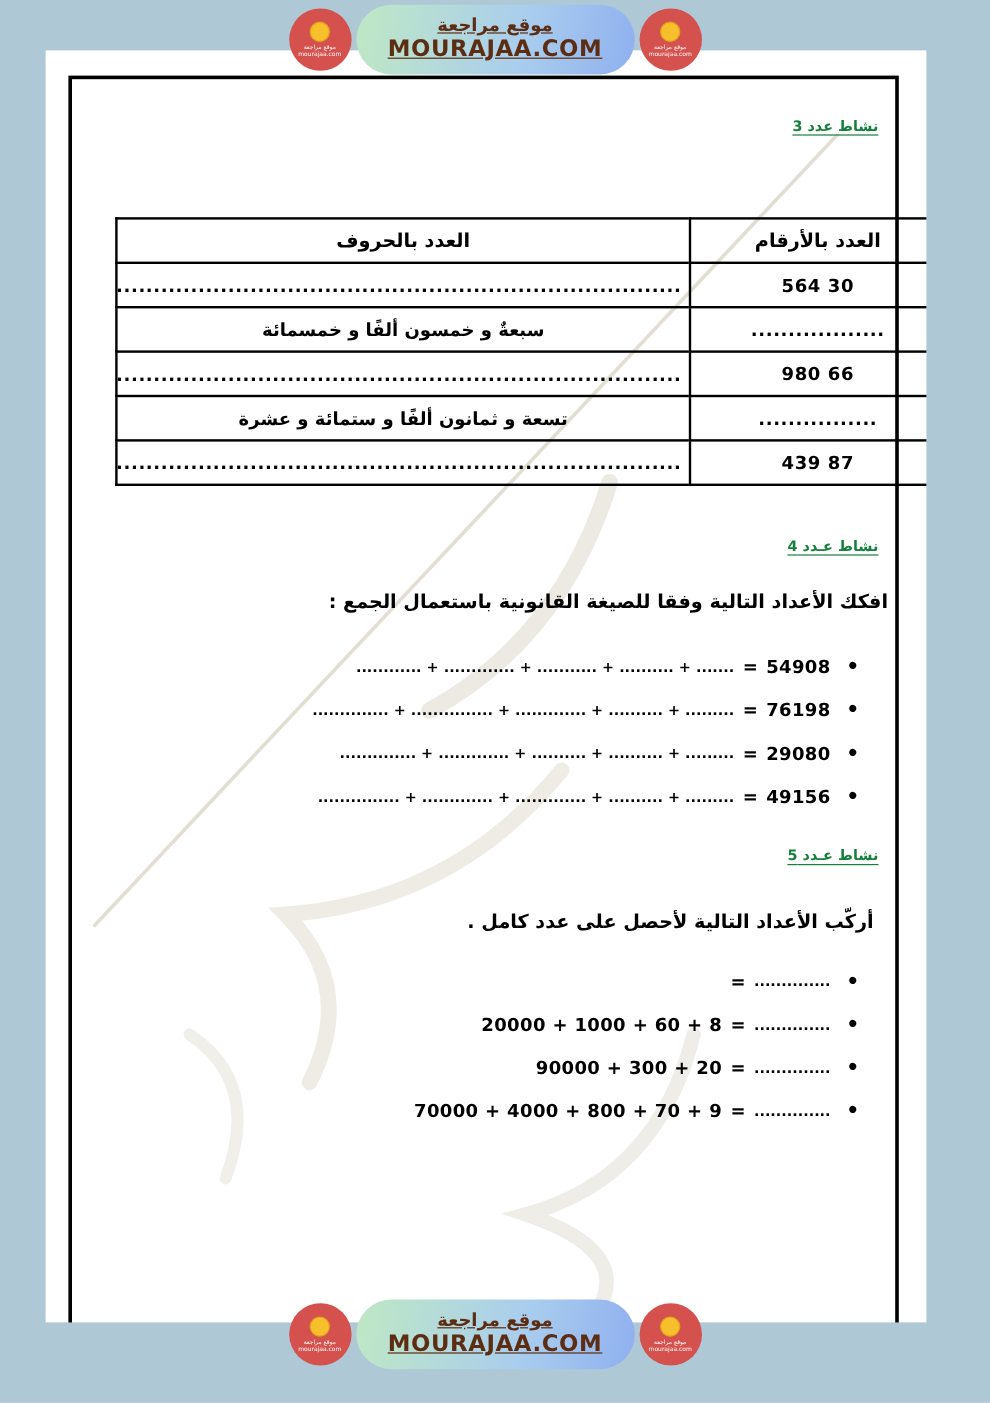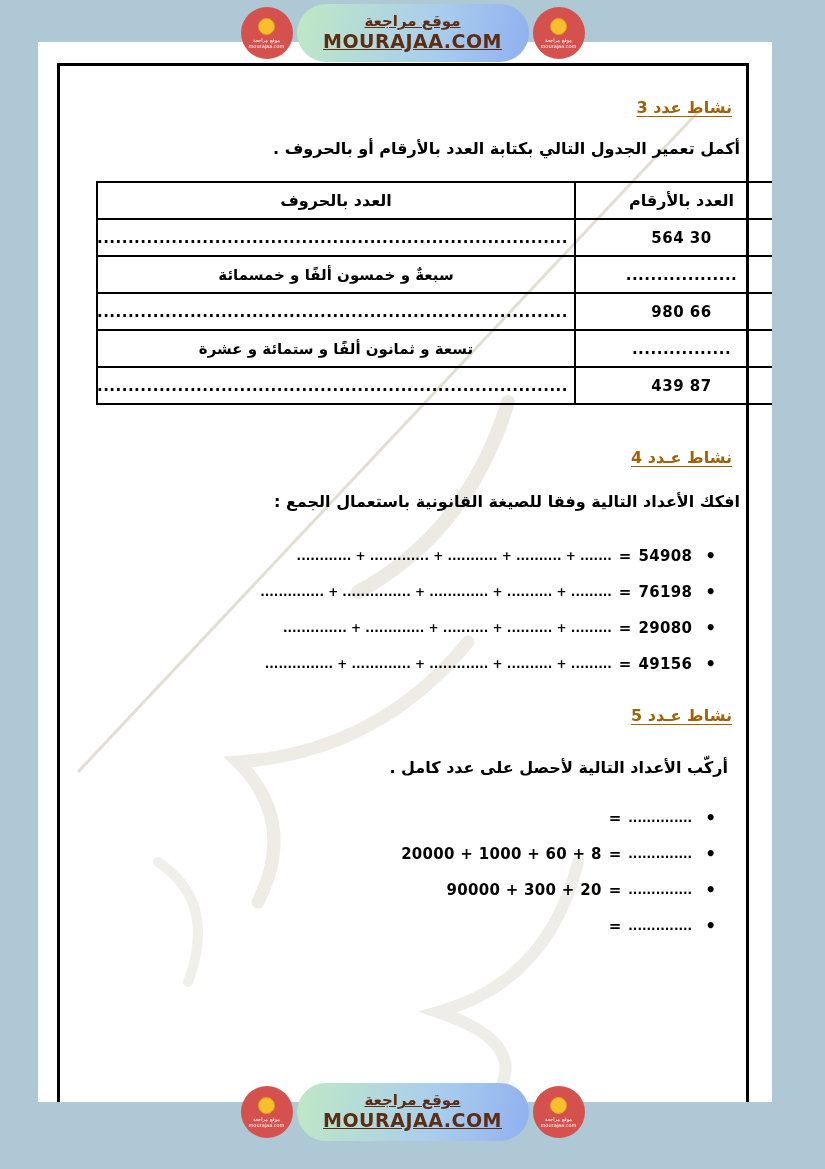--- a/index.html
+++ b/index.html
@@ -44,21 +44,21 @@
     gap:2px;flex:0 0 auto;
   }
   .logo-dot{
     width:17px;height:17px;border-radius:50%;background:#f6bf2b;
     border:1px solid #e0a41b;box-sizing:border-box;
   }
   .logo-txt{color:#ffffff;font-size:5px;line-height:1.2;text-align:center;white-space:nowrap;}
   
   .abs{position:absolute;}
   .act-title{
-    color:#a16207;font-weight:bold;font-size:16px;
+    color:#15803d;font-weight:bold;font-size:12px;
     text-decoration:underline;text-underline-offset:3px;
     direction:rtl;z-index:2;
   }
   .instr{
     color:#000;font-weight:bold;font-size:16px;direction:rtl;z-index:2;
   }
   
   table.numtable{
     border-collapse:collapse;width:627px;table-layout:fixed;z-index:2;position:relative;
     background:transparent;
@@ -91,21 +91,20 @@
   <svg class="watermark" viewBox="0 0 734 1060">
     <line x1="660" y1="70" x2="40" y2="730" stroke="#ddd6c8" stroke-width="3" opacity="0.8"></line>
     <path d="M 470 360 q -40 130 -150 190" fill="none" stroke="#d6cfc0" stroke-width="14" stroke-linecap="round" opacity="0.45"></path>
     <path d="M 430 600 q -90 110 -230 120 q 60 60 20 140" fill="none" stroke="#d6cfc0" stroke-width="13" stroke-linecap="round" opacity="0.40"></path>
     <path d="M 540 820 q -30 120 -140 150 q 90 30 60 80" fill="none" stroke="#d8d1c2" stroke-width="12" stroke-linecap="round" opacity="0.40"></path>
     <path d="M 120 820 q 60 40 30 120" fill="none" stroke="#d8d1c2" stroke-width="10" stroke-linecap="round" opacity="0.35"></path>
   </svg>
   <div class="page-border"></div>
 
   <div class="abs act-title" style="top:56px;right:40px;">نشاط عدد 3</div>
-  <div class="abs instr" style="top:97px;right:32px;">أكمل تعمير الجدول التالي بكتابة العدد بالأرقام أو بالحروف .</div>
 
   <table class="numtable abs" style="top:139px;left:58px;" dir="rtl">
     <tbody>
         <tr>
       <th class="col-digits">العدد بالأرقام</th>
       <th class="col-letters">العدد بالحروف</th>
     </tr>
     <tr>
       <td class="cell-num">30 564</td>
       <td class="cell-ar dotfill">................................................................................................</td>
@@ -174,20 +173,21 @@
       <span class="dots">..............</span>
       <span class="bullet">•</span>
     </div>
     <div class="ex-line">
       <span class="expr">90000 + 300 + 20</span>
       <span class="eq">=</span>
       <span class="dots">..............</span>
       <span class="bullet">•</span>
     </div>
     <div class="ex-line">
+      <span class="expr">70000 + 4000  +  800 + 70 + 9</span>
       <span class="eq">=</span>
       <span class="dots">..............</span>
       <span class="bullet">•</span>
     </div>
   </div>
 </div>
 
 <div class="banner top">
   <div class="logo-circle">
     <div class="logo-dot"></div>

